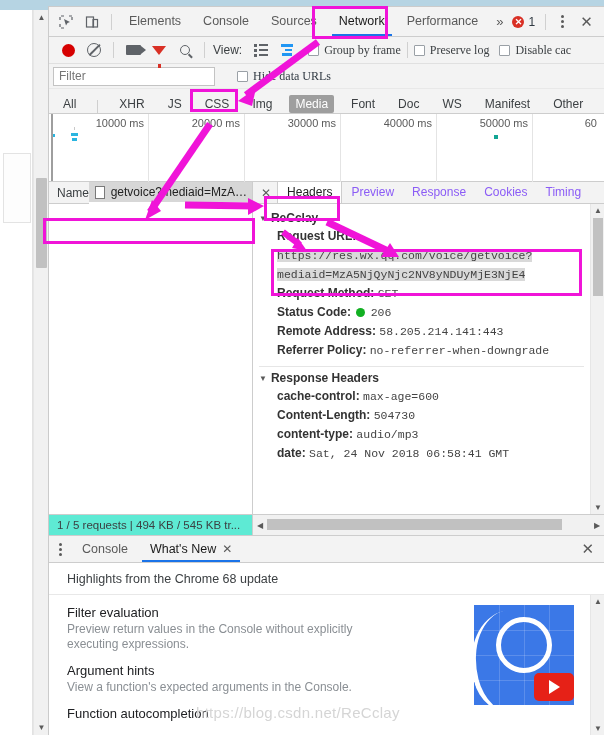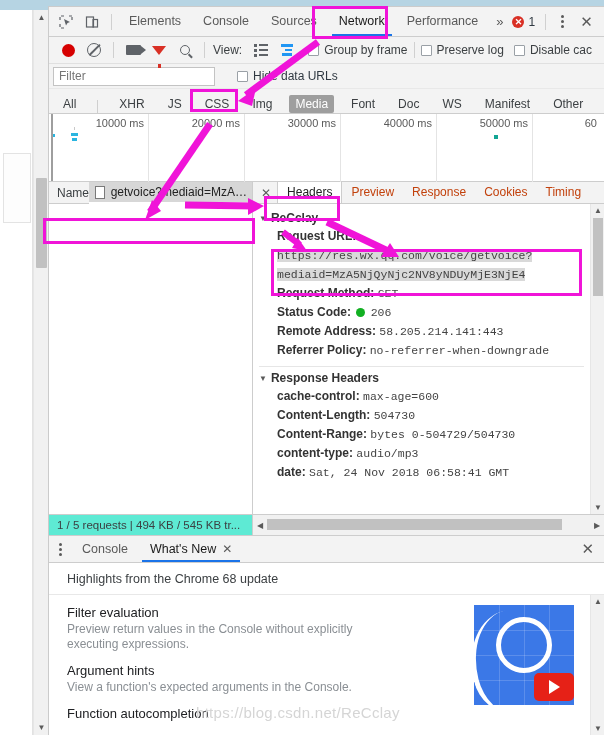--- a/index.html
+++ b/index.html
@@ -75,21 +75,21 @@
   .magnif { width:10px;height:10px;border:1.6px solid #5f6368;border-radius:50%;position:relative;}
   .magnif::after{content:'';position:absolute;right:-4px;bottom:-3px;width:5px;height:1.6px;background:#5f6368;transform:rotate(45deg);}
   .viewlabel { margin: 0 6px 0 2px; }
   .listicon { display:flex; flex-direction:column; gap:2px; }
   .listicon i { display:flex; gap:2px; align-items:center;}
   .listicon i::before{content:'';width:3px;height:3px;background:#5f6368;}
   .listicon i::after{content:'';width:9px;height:2.5px;background:#5f6368;}
   .waterfallicon { display:flex; flex-direction:column; gap:2px; align-items:flex-start;}
   .waterfallicon i { height:2.5px; background:#2196f3; display:block; }
   .cb { width:11px;height:11px;border:1px solid #9aa0a6;background:#fff;display:inline-block;vertical-align:-1px;border-radius:1px;}
-  .cbwrap { display:flex; align-items:center; gap:5px; cursor:pointer; white-space:nowrap;}
+  .cbwrap { display:flex; align-items:center; gap:5px; cursor:pointer; white-space:nowrap;font-family:Liberation Serif, serif;}
 
   
   #filterrow { height:25px;min-height:25px; display:flex; align-items:center; background:#f3f3f3; padding-left:4px; border-bottom:1px solid #e8e8e8;}
   #filterinput {
     width: 162px; height: 19px; border:1px solid #c3c3c3; background:#fff;
     font-size:12px; color:#999; padding: 0 5px; font-family:"Liberation Sans",sans-serif;
   }
   #filterrow .cbwrap { margin-left: 22px; }
 
   
@@ -112,21 +112,21 @@
   #reqpane { width: 204px; min-width:204px; display:flex; flex-direction:row; border-right:1px solid #cdcdcd; background:#fff;}
   #reqhdr { height:22px;min-height:22px; background:#f3f3f3; border-bottom:1px solid #cdcdcd; display:flex; align-items:center; padding-left:8px; font-size:12px; color:#3c4043;}
   #reqlist { flex:1; overflow:hidden; }
   .reqrow { height:20px; display:flex; align-items:center; gap:6px; padding-left:6px; background:#d7d7d7; font-size:12px; color:#222; cursor:pointer;}
   .reqrow .fileicon { width:11px;height:13px;border:1px solid #7a7a7a;background:#fff;display:inline-block;}
   .reqrow .nm { white-space:nowrap; overflow:hidden; text-overflow:ellipsis; }
 
   #detpane { flex:1; display:flex; flex-direction:column; min-width:0; background:#fff;}
   #dettabs { height:22px;min-height:22px; background:#f3f3f3; border-bottom:1px solid #cdcdcd; display:flex; align-items:center;}
   #dettabs .dclose { padding: 0 6px 0 8px; font-size:12px; color:#5a5a5a; cursor:pointer;}
-  .dtab { padding:0 9px; height:21px; line-height:21px; font-size:12px; color:#c2410c; cursor:pointer; white-space:nowrap;}
+  .dtab { padding:0 9px; height:21px; line-height:21px; font-size:12px; color:#8b5cf6; cursor:pointer; white-space:nowrap;}
   .dtab.active { background:#ffffff; color:#222; border-left:1px solid #cdcdcd; border-right:1px solid #cdcdcd;}
   #detbody { flex:1; display:flex; min-height:0; }
   #detscrollarea { flex:1; overflow:hidden; padding: 4px 0 0 6px; min-width:0;}
   .sect-title { font-size:12px; font-weight:bold; color:#333; margin: 3px 0 2px 0; display:flex; align-items:center; gap:4px;}
   .tri { font-size:8px; color:#5a5a5a; }
   .hrow { font-size:12px; line-height:19px; padding-left:18px; white-space:nowrap; }
   .hkey { font-weight:bold; color:#333; }
   .hval { color:#444; font-family:"Liberation Mono", monospace; font-size:11.5px;}
   .url-sel { background:#d9d9d9; }
   .urlrow { white-space:normal; line-height:19px; }
@@ -390,24 +390,20 @@
 
           <div class="hrow">
             <span class="hkey">cache-control:</span>
             <span class="hval">max-age=600</span>
           </div>
           <div class="hrow">
             <span class="hkey">Content-Length:</span>
             <span class="hval">504730</span>
           </div>
           <div class="hrow">
-            <span class="hkey">Content-Range:</span>
-            <span class="hval">bytes 0-504729/504730</span>
-          </div>
-          <div class="hrow">
             <span class="hkey">content-type:</span>
             <span class="hval">audio/mp3</span>
           </div>
           <div class="hrow">
             <span class="hkey">date:</span>
             <span class="hval">Sat, 24 Nov 2018 06:58:41 GMT</span>
           </div>
         </div>
 
         <div class="vscroll">

